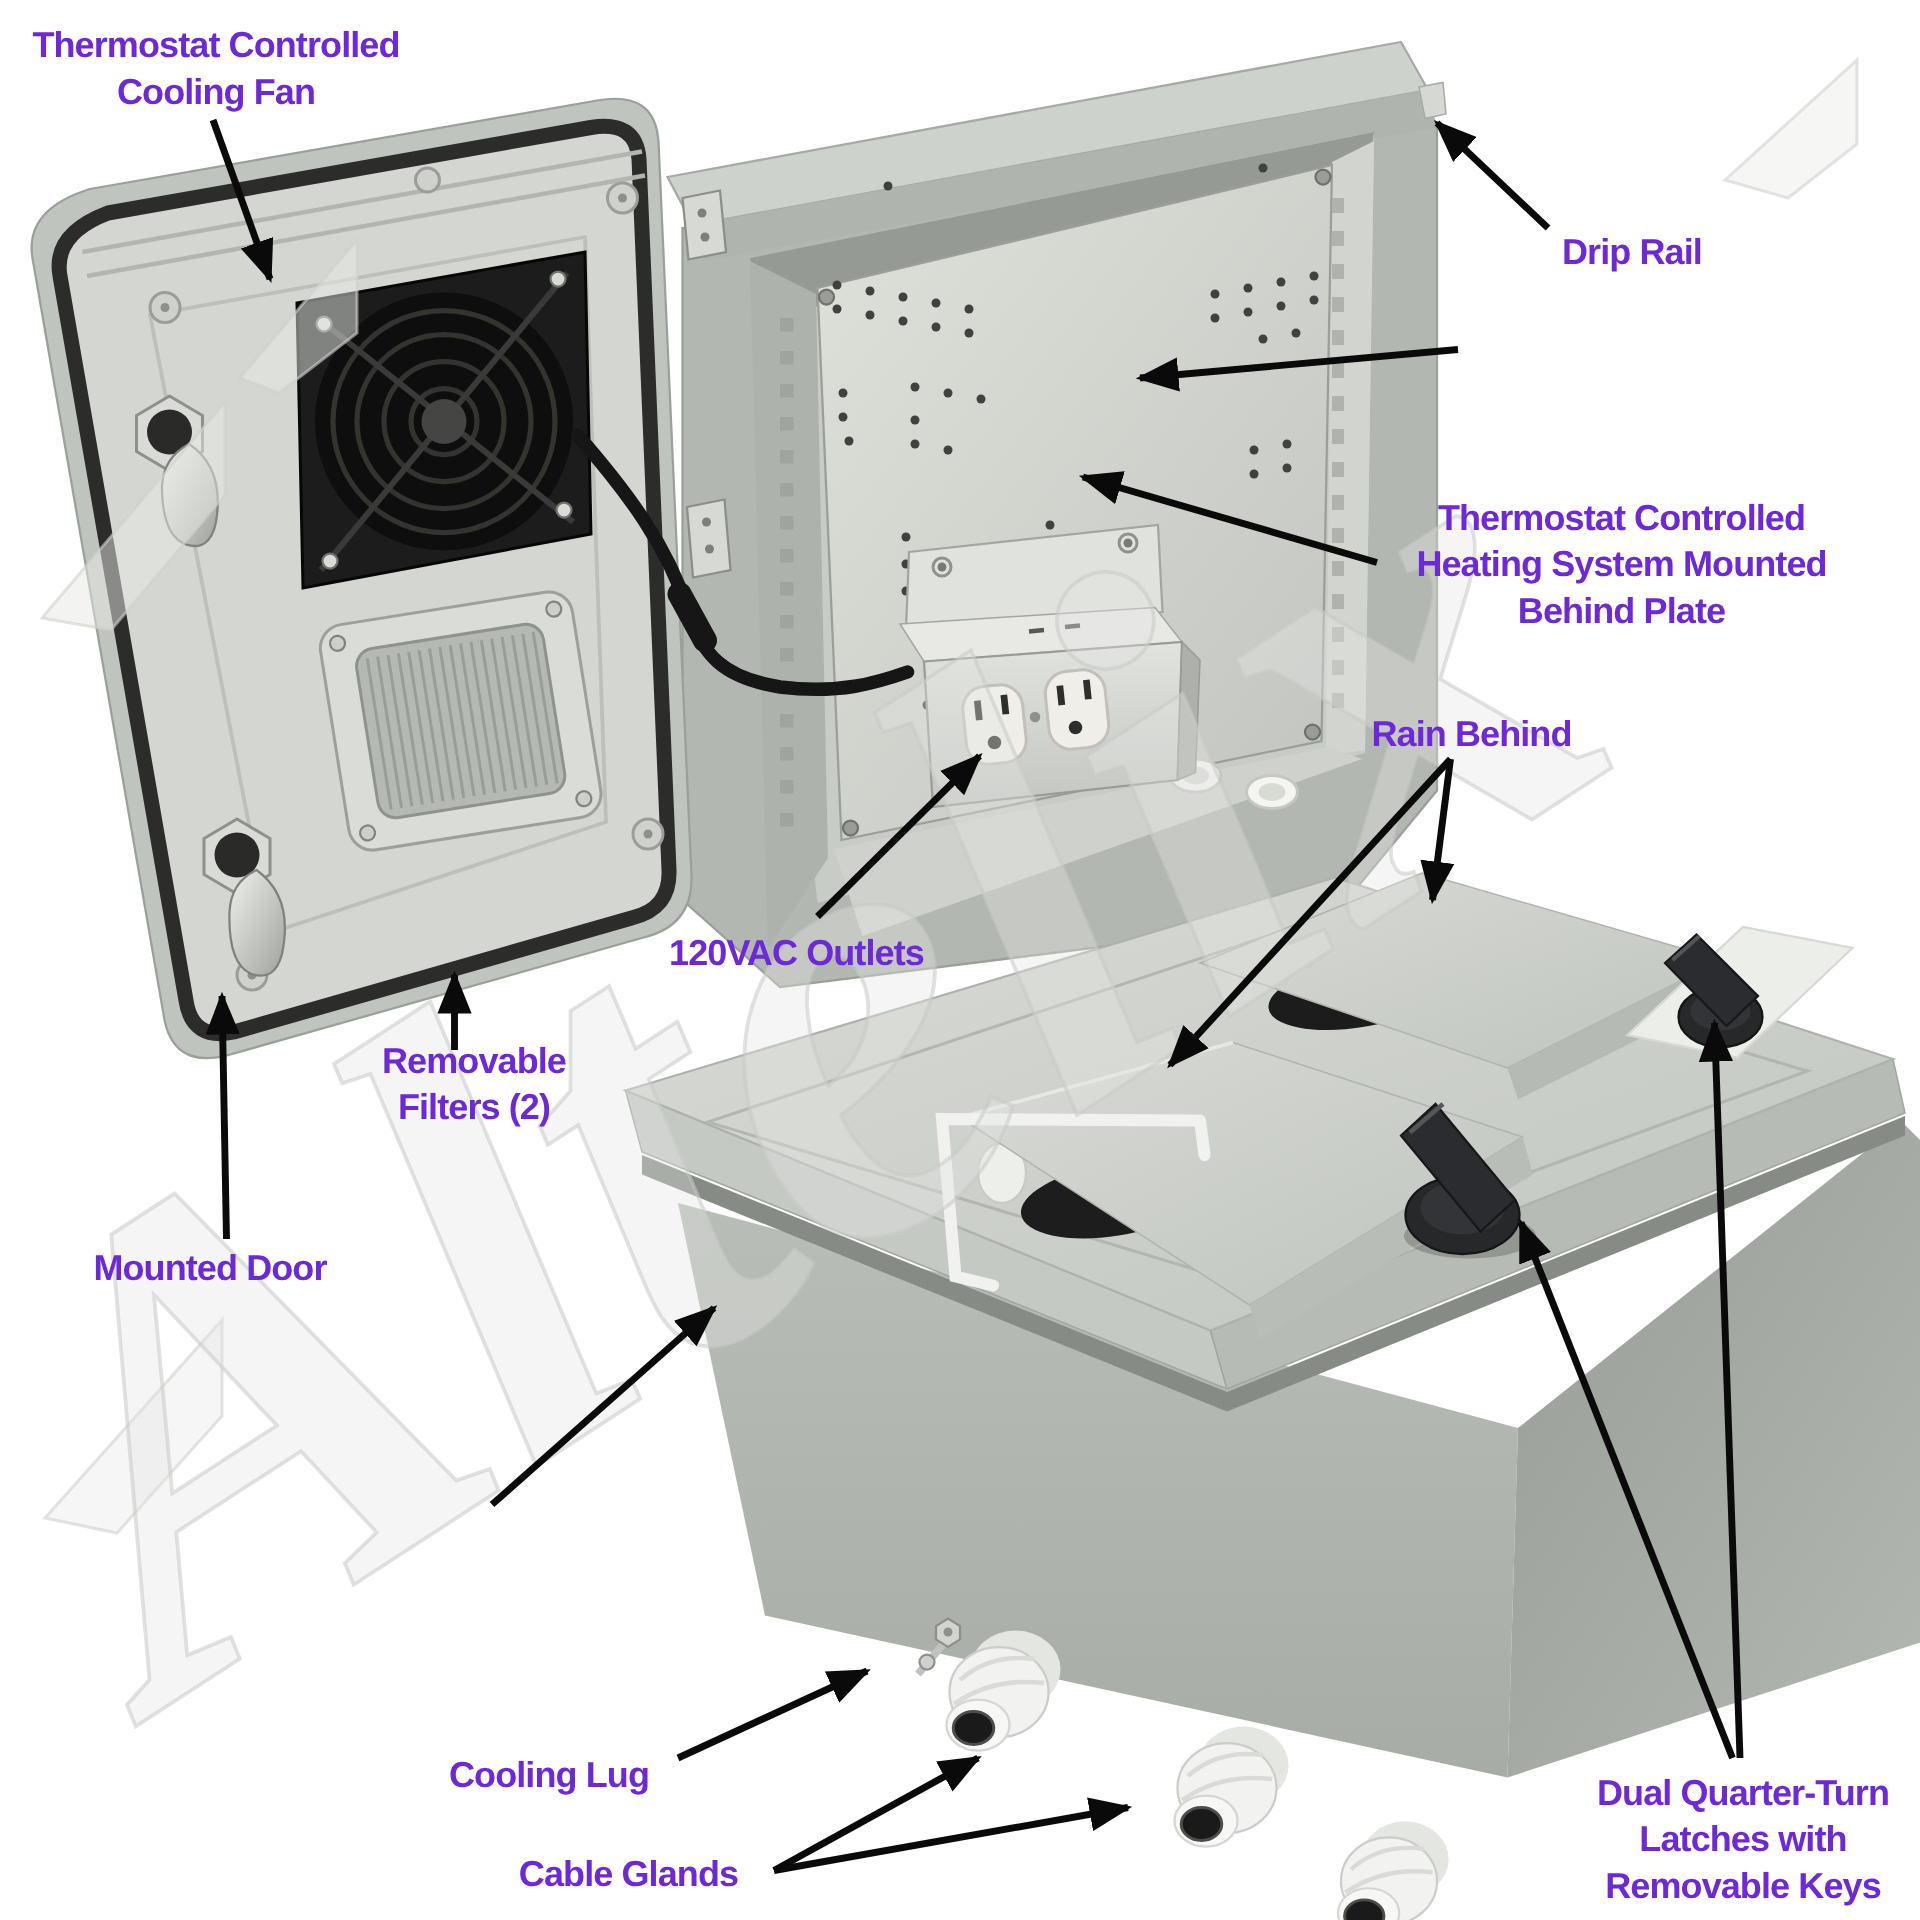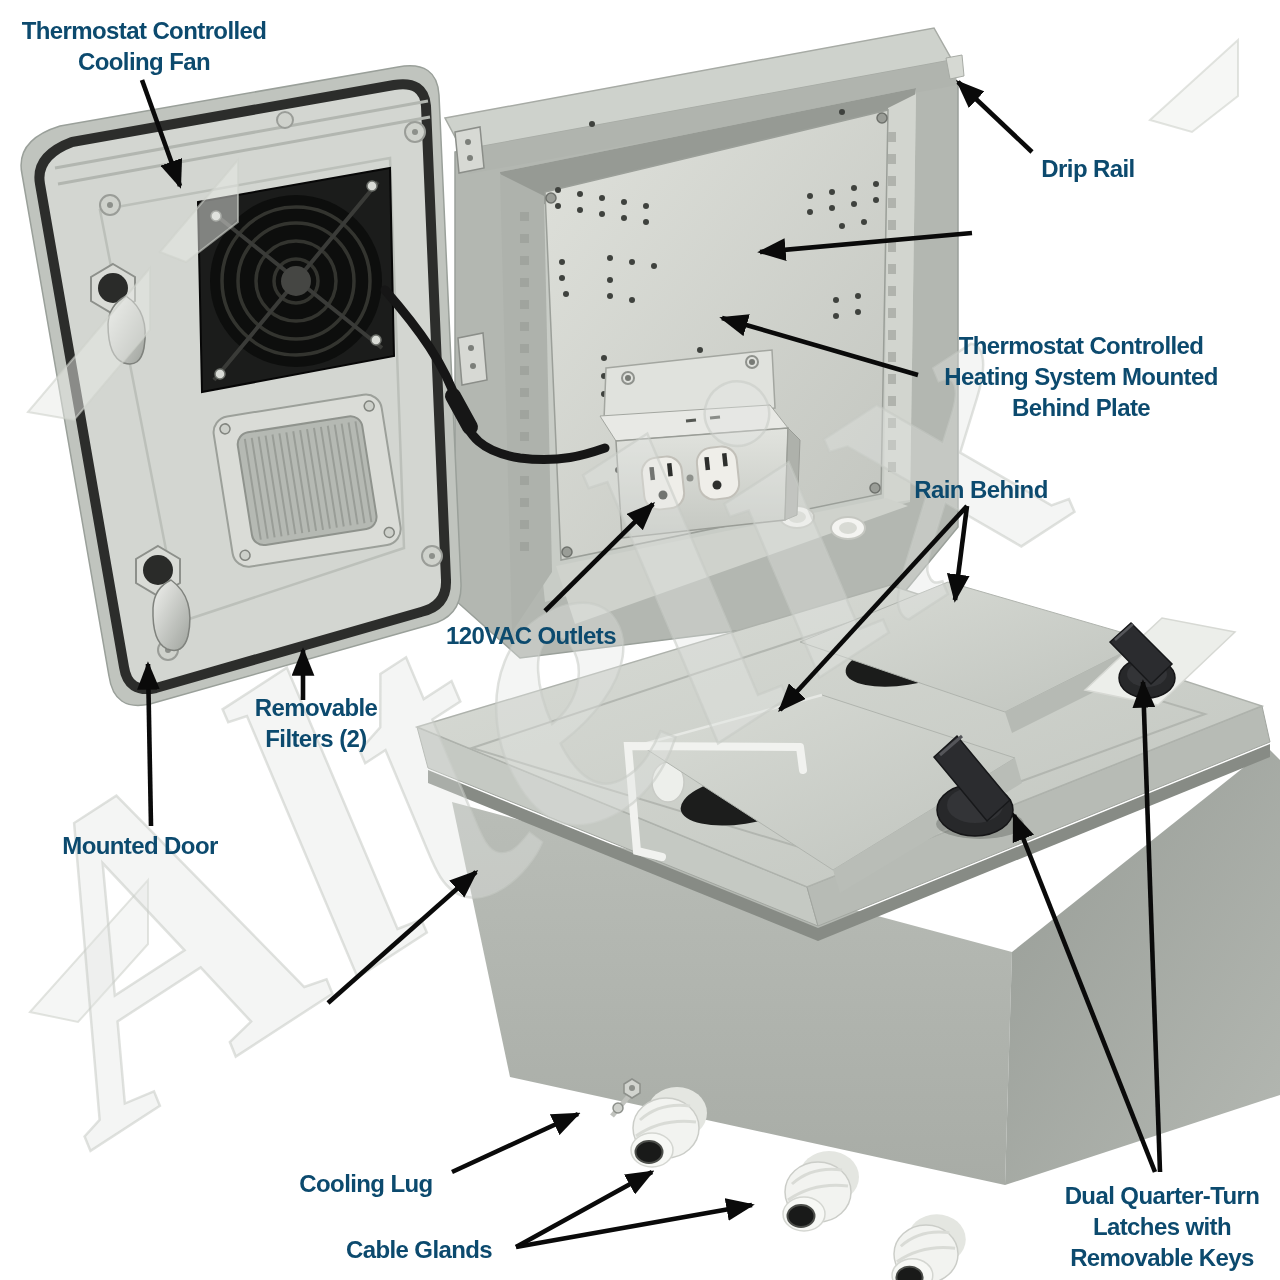--- a/index.html
+++ b/index.html
@@ -1,19 +1,19 @@
 <!DOCTYPE html>
 <html><head>
 <meta charset="utf-8">
 <style>
   html,body{margin:0;padding:0;background:#fff;}
   .stage{position:relative;width:1280px;height:1280px;background:#ffffff;overflow:hidden;
          font-family:"Liberation Sans",sans-serif;}
   .art{position:absolute;inset:0;}
-  .label{position:absolute;font:700 24px/31px "Liberation Sans",sans-serif;color:#0c4a6e;
+  .label{position:absolute;font:700 24px/31px "Liberation Sans",sans-serif;color:#6d28d9;
          text-align:center;white-space:pre-line;letter-spacing:-0.6px;}
 </style>
 </head>
 <body>
 
 <div class="stage">
 
 <svg class="art" viewBox="0 0 1280 1280" xmlns="http://www.w3.org/2000/svg">
   <defs>
     <marker id="ah" viewBox="0 0 10 8" refX="9" refY="4" markerWidth="6.2" markerHeight="5" orient="auto" markerUnits="strokeWidth">

